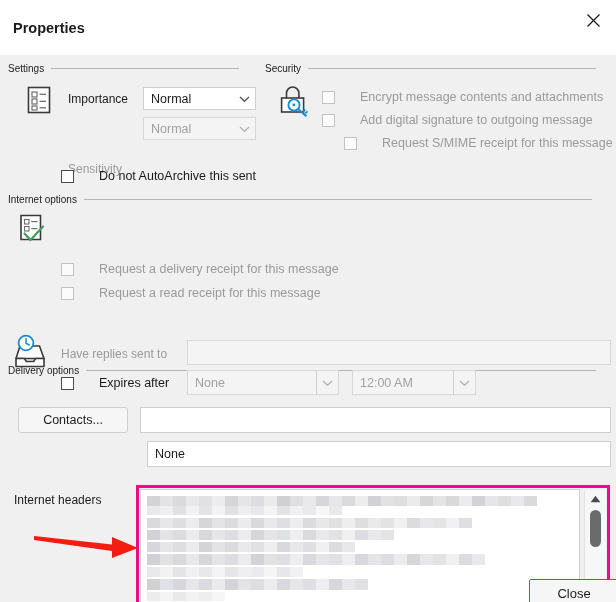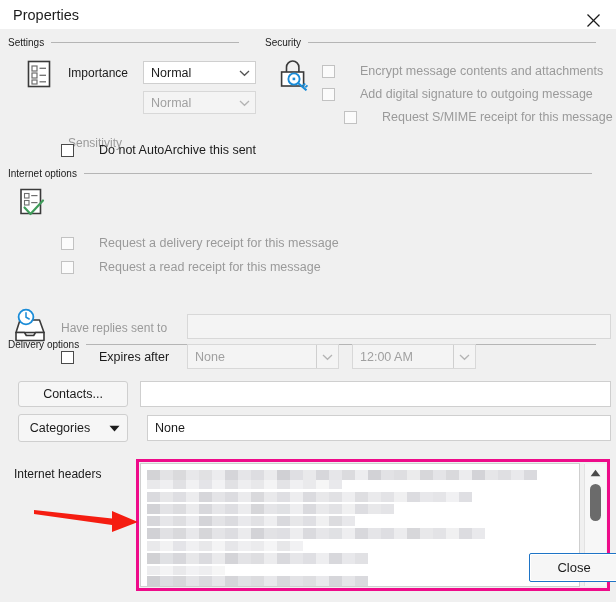--- a/index.html
+++ b/index.html
@@ -9,23 +9,24 @@
     background:#f0f0f0;
     font-family:"Liberation Sans", sans-serif;
     font-size:12.5px;
     color:#1a1a1a;
     overflow:hidden;
     position:relative;
   }
 
   
   #titlebar{
-    height:29px; background:#ffffff;
+    height:55px; background:#ffffff;
     display:flex; align-items:center;
     position:relative;
+    font-weight:bold;
   }
   #titlebar .title{
     margin-left:13px; font-size:14.5px; color:#1b1b1b;
   }
   #close-x{
     position:absolute; right:0; top:0;
     width:46px; height:41px;
     display:flex; align-items:center; justify-content:center;
     cursor:default;
   }
@@ -306,28 +307,20 @@
     </span>
   </div>
 
   <div class="pbtn" style="left:18px; top:352px; width:110px; height:26px;">
     <span>Contacts...</span>
   </div>
   <div class="textbox" style="left:140px; top:352px; width:471px; height:26px;">
     <span class="val"></span>
   </div>
 
-  <div class="pbtn with-caret" style="left:18px; top:385px; width:110px; height:28px;">
-    <span class="ptxt">Categories</span>
-    <span class="pcaret">
-      <svg width="11" height="7" viewBox="0 0 11 7">
-          <polygon points="0.5,0.8 10.5,0.8 5.5,6.4" fill="#1b1b1b"></polygon>
-        </svg>
-    </span>
-  </div>
   <div class="textbox" style="left:147px; top:386px; width:464px; height:26px;">
     <span class="val">None</span>
   </div>
 
   <span class="lbl" style="left:14px; top:438px;">Internet headers</span>
 
   <div id="ih-highlight" style="left:136px; top:430px; width:474px; height:132px;"></div>
 
   <div id="ih-box" style="left:140px; top:434px; width:440px; height:124px;">
     <svg id="ih-blur" width="440" height="124" viewBox="0 0 440 124">

